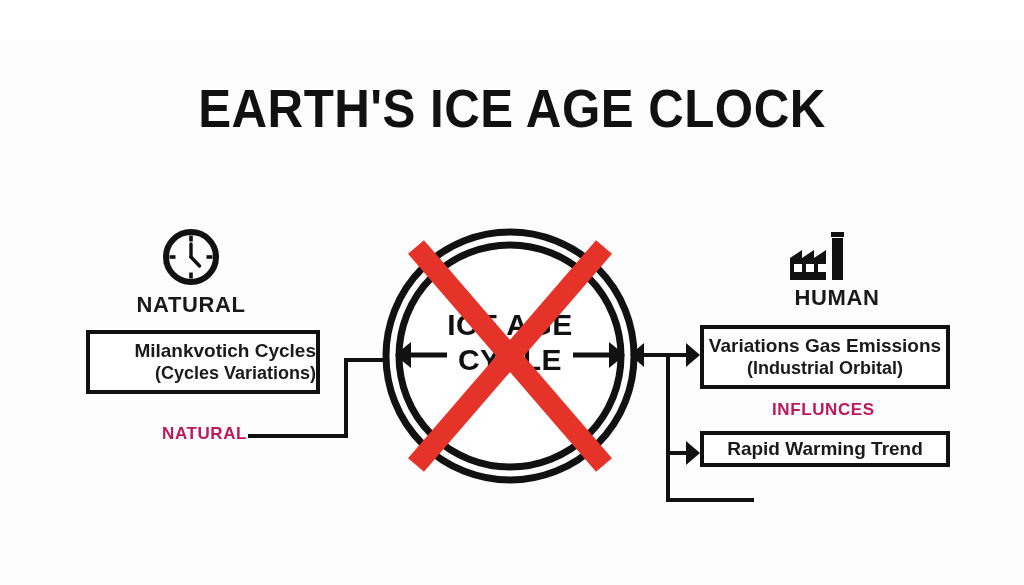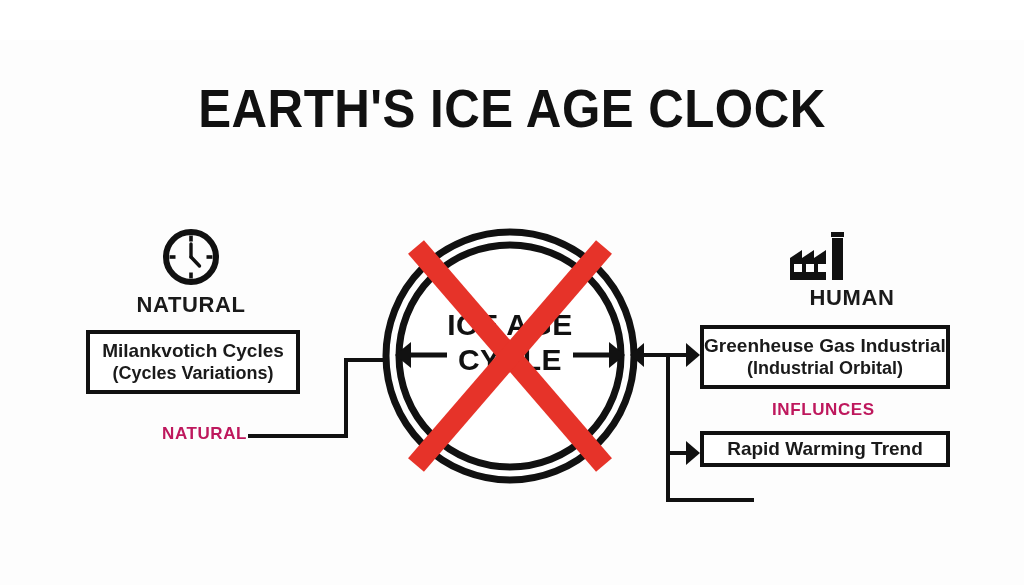--- a/index.html
+++ b/index.html
@@ -130,21 +130,21 @@
       <rect x="29.2" y="46.5" width="3.6" height="6" fill="#111111"></rect>
       <rect x="9.5" y="29.2" width="6" height="3.6" fill="#111111"></rect>
       <rect x="46.5" y="29.2" width="6" height="3.6" fill="#111111"></rect>
       <line x1="31" y1="31" x2="31" y2="18" stroke="#111111" stroke-width="3.4" stroke-linecap="round"></line>
       <line x1="31" y1="31" x2="39.5" y2="40" stroke="#111111" stroke-width="3.4" stroke-linecap="round"></line>
     </svg>
   </div>
 
   <div class="col-label" style="left:80px; top:252px; width:222px;">NATURAL</div>
 
-  <div class="concept-box" style="left:86px; top:290px; width:214px; height:64px;">
+  <div class="concept-box" style="left:86px; top:290px; width:234px; height:64px;align-items:flex-end;">
     <span class="line1">Milankvotich Cycles</span>
     <span class="line2">(Cycles Variations)</span>
   </div>
 
   <svg style="position:absolute; left:236px; top:300px;" width="186" height="110">
     <path d="M 12 96 L 110 96 L 110 20 L 160 20" fill="none" stroke="#111111" stroke-width="4" stroke-linejoin="miter"></path>
     <polygon points="160,9 182,20 160,31" fill="#111111"></polygon>
   </svg>
 
   <div class="rel-label" style="left:162px; top:384px;">NATURAL</div>
@@ -183,24 +183,24 @@
       <rect x="43" y="0" width="13" height="5" fill="#111111"></rect>
 
       <path d="M 2 48 L 2 26 L 14 18 L 14 26 L 26 18 L 26 26 L 38 18 L 38 48 Z" fill="#111111"></path>
 
       <rect x="6" y="32" width="8" height="8" fill="#ffffff"></rect>
       <rect x="18" y="32" width="8" height="8" fill="#ffffff"></rect>
       <rect x="30" y="32" width="8" height="8" fill="#ffffff"></rect>
     </svg>
   </div>
 
-  <div class="col-label" style="left:737px; top:245px; width:230px;">HUMAN</div>
+  <div class="col-label" style="left:722px; top:245px; width:230px;">HUMAN</div>
 
   <div class="concept-box" style="left:700px; top:285px; width:250px; height:64px;">
-    <span class="line1">Greenheuse Gas Industrial</span>
+    <span class="line1">Variations Gas Emissions</span>
     <span class="line2">(Industrial Orbital)</span>
   </div>
 
   <div class="rel-label" style="left:772px; top:360px;">INFLUNCES</div>
 
   <div class="concept-box" style="left:700px; top:391px; width:250px; height:36px;">
     <span class="line1">Rapid Warming Trend</span>
   </div>
 
   <svg style="position:absolute; left:628px; top:300px;" width="200" height="172">

